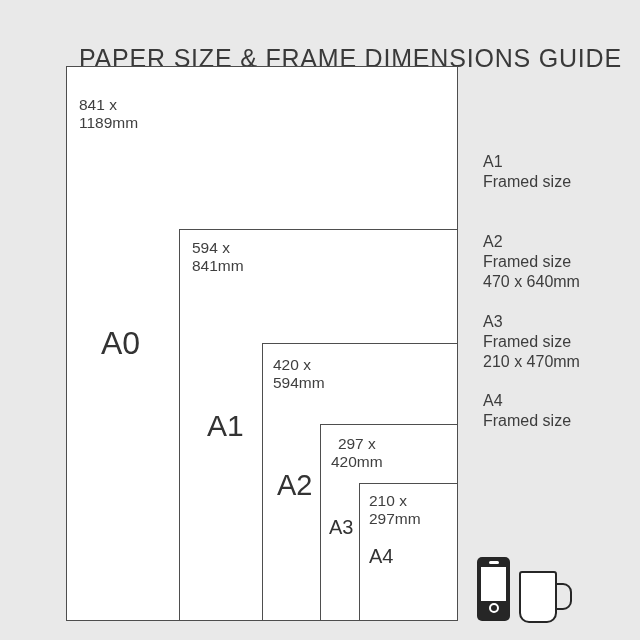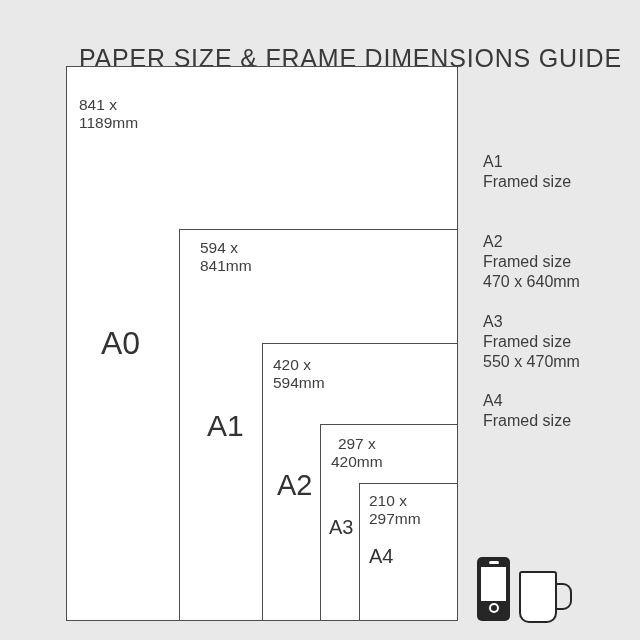--- a/index.html
+++ b/index.html
@@ -17,21 +17,21 @@
   
   .paper { position:absolute; background:#ffffff; border:1.5px solid #4e4e4e; box-sizing:border-box; }
   .r-a0 { left:66px;  top:66px;  width:392px; height:555px; }
   .r-a1 { left:179px; top:229px; width:279px; height:392px; }
   .r-a2 { left:262px; top:343px; width:196px; height:278px; }
   .r-a3 { left:320px; top:424px; width:138px; height:197px; }
   .r-a4 { left:359px; top:483px; width:99px;  height:138px; }
 
   .dims { position:absolute; font-size:15.5px; line-height:18px; color:#3f3f3f; }
   .dims-a0 { left:79px;  top:76px;margin-top:20px;  }
-  .dims-a1 { left:192px; top:239px;margin-left:8px; }
+  .dims-a1 { left:192px; top:239px; }
   .dims-a2 { left:273px; top:356px; }
   .dims-a3 { left:331px; top:435px;text-align:center; }
   .dims-a4 { left:369px; top:492px; }
 
   .size-label { position:absolute; line-height:1; color:#333333; }
   .label-a0 { left:101px; top:327px; font-size:32px; }
   .label-a1 { left:207px; top:411px; font-size:30px; }
   .label-a2 { left:277px; top:471px; font-size:29px; }
   .label-a3 { left:329px; top:517px; font-size:20px; }
   .label-a4 { left:369px; top:546px; font-size:20px; }
@@ -103,21 +103,21 @@
     <div>Framed size</div>
   </div>
   <div class="framed-block framed-1">
     <div>A2</div>
     <div>Framed size</div>
     <div>470 x 640mm</div>
   </div>
   <div class="framed-block framed-2">
     <div>A3</div>
     <div>Framed size</div>
-    <div>550 x 470mm</div>
+    <div>210 x 470mm</div>
   </div>
   <div class="framed-block framed-3">
     <div>A4</div>
     <div>Framed size</div>
   </div>
 
   <div class="phone">
     <div class="phone-speaker"></div>
     <div class="phone-screen"></div>
     <div class="phone-home"></div>

